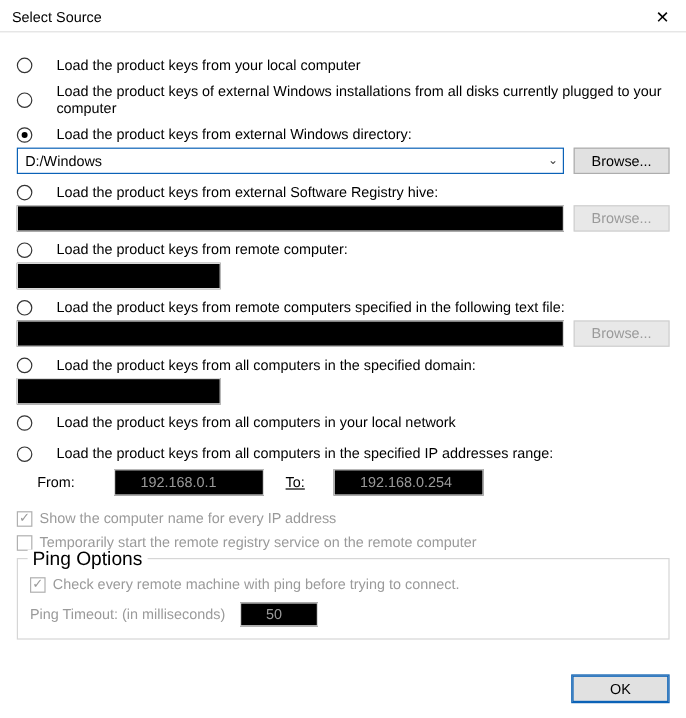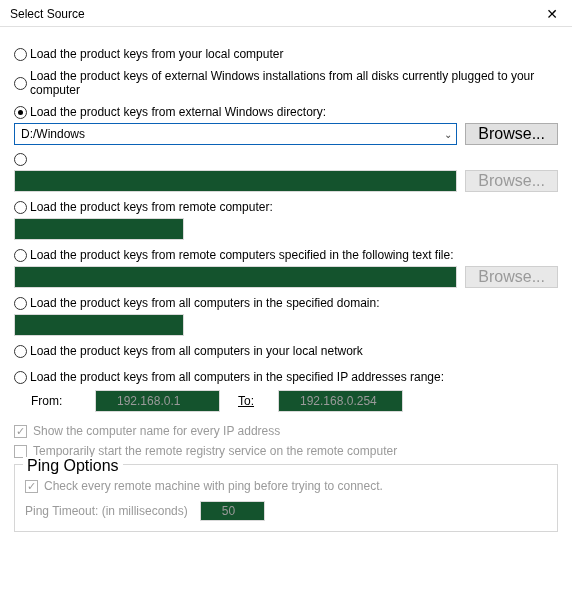--- a/index.html
+++ b/index.html
@@ -30,21 +30,21 @@
     border: none;
     border-top: 1px solid #e0e0e0;
     margin: 0;
   }
   .body {
     padding: 12px 14px 10px 14px;
   }
   .optrow {
     display: flex;
     align-items: center;
-    gap: 3px;
+    gap: 20px;
     margin: 8px 0 4px 0;
   }
   .radio {
     width: 13px; height: 13px;
     border: 1px solid #333;
     border-radius: 50%;
     display: inline-flex;
     align-items: center;
     justify-content: center;
     flex: 0 0 auto;
@@ -79,36 +79,36 @@
     border: 1px solid #a8a8a8;
     height: 22px;
     background: #fff;
     padding: 0 6px;
     display: flex;
     align-items: center;
     color: #000;
   }
   .textbox.full { flex: 1; }
   .textbox.disabled {
-    background: #14532d;
+    background: #000000;
     border-color: #d9d9d9;
     color: #9a9a9a;
     padding-left: 21px;
   }
   .textbox.short { width: 170px; }
   .textbox.short2 { width: 125px; }
   .btn {
     min-width: 80px;
     height: 22px;
     background: #e1e1e1;
     border: 1px solid #adadad;
     display: inline-flex;
     align-items: center;
     justify-content: center;
-    font-size: 16px;
+    font-size: 12px;
     padding: 0 12px;
   }
   .btn.disabled {
     color: #9a9a9a;
     border-color: #cfcfcf;
     background: #e8e8e8;
   }
   .btn.default {
     border: 1px solid #0a62b7;
     outline: 1px solid #0a62b7;
@@ -205,20 +205,21 @@
   <div class="rowline">
     <div class="combo">
       <span>D:/Windows</span>
       <span class="chev">⌄</span>
     </div>
     <div class="btn">Browse...</div>
   </div>
 
   <div class="optrow">
     <span class="radio"></span>
+    <span>Load the product keys from external Software Registry hive:</span>
   </div>
   <div class="rowline">
     <div class="textbox full disabled"></div>
     <div class="btn disabled">Browse...</div>
   </div>
 
   <div class="optrow">
     <span class="radio"></span>
     <span>Load the product keys from remote computer:</span>
   </div>
@@ -276,13 +277,14 @@
     </div>
     <div class="pingrow">
       <span>Ping Timeout: (in milliseconds)</span>
       <div class="textbox disabled">50</div>
     </div>
   </div>
 
 </div>
 
 <div class="footer">
+  <div class="btn default">OK</div>
 </div>
 
 </body></html>

